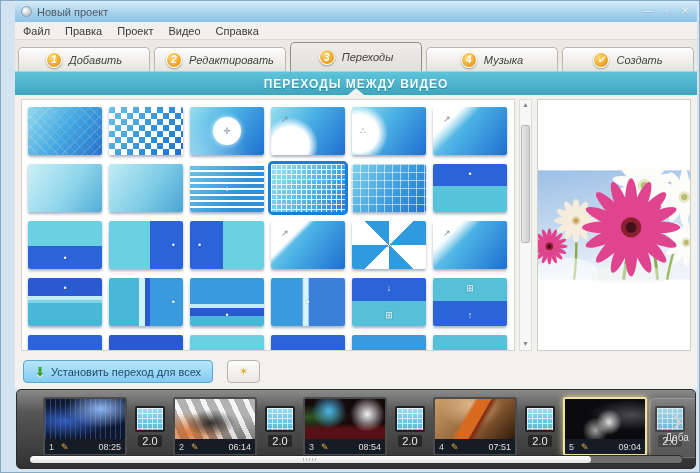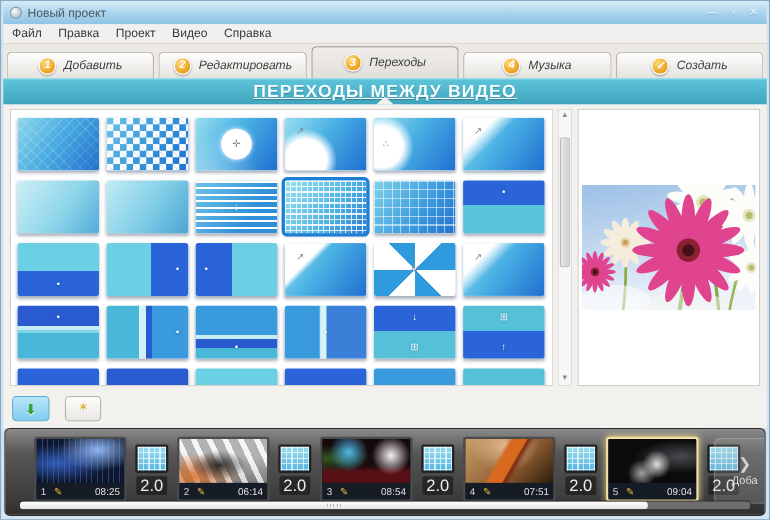--- a/index.html
+++ b/index.html
@@ -1,19 +1,19 @@
 <!DOCTYPE html>
 <html><head>
 <meta charset="utf-8">
 <style>
   * { box-sizing: border-box; margin: 0; padding: 0; }
   body { font-family: "Liberation Sans", sans-serif; background:#fff; }
   .window{
     width:700px;height:473px;display:flex;flex-direction:column;
-    background:#d3e4f0;border:1px solid #86aac6;padding:0 2px 3px 2px;
+    background:#d3e4f0;border:1px solid #86aac6;padding:0 2px 3px 14px;
   }
   
   .titlebar{height:21px;display:flex;align-items:center;gap:5px;padding:0 8px 0 6px;
     background:linear-gradient(180deg,#d6ecf8 0%,#a8d2ec 55%,#8fc4e4 100%);}
   .app-icon{width:11px;height:11px;border-radius:50%;flex:0 0 auto;
     background:radial-gradient(circle at 35% 35%,#ffffff,#b8c4cc 70%,#8a98a2);border:1px solid #8aa0ae;}
   .title-text{font-size:11px;color:#4d5a63;}
   .win-controls{margin-left:auto;display:flex;gap:13px;}
   .win-btn{font-size:9px;color:#eef5fa;line-height:1;cursor:default;text-shadow:0 1px 1px rgba(0,0,0,.15);}
   
@@ -28,22 +28,22 @@
     border-radius:5px 5px 0 0;}
   .tab.active{height:29px;background:linear-gradient(180deg,#efedea,#e2dfdb);border-color:#8f8d89;}
   .tab-label{font-size:11px;color:#3f3f3f;font-style:italic;}
   .badge{width:16px;height:16px;border-radius:50%;display:flex;align-items:center;justify-content:center;
     background:radial-gradient(circle at 35% 30%,#ffd97a,#f0a828 60%,#d88a10);
     border:1px solid #fff;box-shadow:0 1px 2px rgba(0,0,0,.35);
     color:#fff;font-size:10px;font-weight:bold;font-style:italic;}
   
   .banner{height:24px;position:relative;display:flex;align-items:center;justify-content:center;
     background:linear-gradient(180deg,#5ec4da,#3fa5be);border-top:1px solid #8edeea;}
-  .banner-title{font-size:16px;font-weight:bold;letter-spacing:1px;color:#f2feff;
-    text-shadow:0 1px 1px rgba(0,0,0,.25);text-decoration:underline;}
+  .banner-title{font-size:12px;font-weight:bold;letter-spacing:1px;color:#f2feff;
+    text-shadow:0 1px 1px rgba(0,0,0,.25);}
   .banner-notch{position:absolute;left:50%;bottom:0;transform:translateX(-50%);
     width:0;height:0;border-left:8px solid transparent;border-right:8px solid transparent;
     border-bottom:7px solid #f2f1ee;}
   
   .content{flex:1;position:relative;background:#f2f1ee;}
   .grid-panel{position:absolute;left:6px;top:4px;width:494px;height:calc(100% - 42px);
     background:#fff;border:1px solid #d6d3cf;overflow:hidden;
     display:flex;flex-wrap:wrap;gap:9px 7px;padding:7px 6px;align-content:flex-start;}
   .thumb{width:74px;height:48px;border-radius:2px;position:relative;flex:0 0 auto;
     box-shadow:0 2px 3px rgba(40,60,90,.4);
@@ -164,21 +164,21 @@
     background:rgba(22,28,38,.92);}
   .clip-num{font-size:9px;color:#d8d8d8;min-width:8px;}
   .clip-pencil{font-size:9px;color:#e5b33c;}
   .clip-dur{margin-left:auto;font-size:9px;color:#e0e0e0;}
   .chip{display:flex;flex-direction:column;align-items:center;gap:3px;flex:0 0 auto;}
   .chip-art{width:30px;height:26px;border:2px solid #222;border-radius:2px;
     background:
       repeating-linear-gradient(90deg,rgba(255,255,255,.65) 0 1px,transparent 1px 5px),
       repeating-linear-gradient(180deg,rgba(255,255,255,.65) 0 1px,transparent 1px 5px),
       linear-gradient(180deg,#9adef0,#55b4e0);}
-  .chip-label{font-size:15px;color:#ececec;background:rgba(30,30,30,.75);padding:0 4px;border-radius:2px;}
+  .chip-label{font-size:11px;color:#ececec;background:rgba(30,30,30,.75);padding:0 4px;border-radius:2px;}
   .add-clip{position:absolute;right:-10px;top:8px;width:56px;height:60px;border-radius:6px;
     background:rgba(190,190,190,.22);border:1px solid rgba(220,220,220,.25);
     display:flex;flex-direction:column;align-items:center;justify-content:center;gap:4px;}
   .add-arrow{color:#d2d2d2;font-size:14px;line-height:1;}
   .add-label{font-size:10px;color:#dedede;}
   .hscroll{position:absolute;left:12px;right:12px;bottom:4px;height:9px;border-radius:4px;
     background:#6e6e6e;border:1px solid #2e2e2e;overflow:hidden;}
   .hs-thumb{position:absolute;left:0;top:0;bottom:0;width:86%;border-radius:4px;
     background:linear-gradient(180deg,#ffffff,#e4e4e4);display:flex;align-items:center;justify-content:center;}
   .hs-grip{width:14px;height:3px;
@@ -393,20 +393,21 @@
         <use href="#fw" transform="translate(112,16) scale(1.55) rotate(12)"></use>
         <use href="#fc" transform="translate(40,53) scale(1.15)"></use>
         <use href="#fp" transform="translate(12,80) scale(0.8)"></use>
         <use href="#fp" transform="translate(98,60) scale(2.15)"></use>
       </svg>
     </div>
 
     <div class="actions">
       <button class="btn btn-set">
         <span class="icon-down">⬇</span>
+        <span>Установить переход для всех</span>
       </button>
       <button class="btn btn-rand">
         <span class="icon-wand">✶</span>
       </button>
     </div>
   </div>
 
   <div class="timeline">
     <div class="clips" id="clips">
         <div class="clip">

